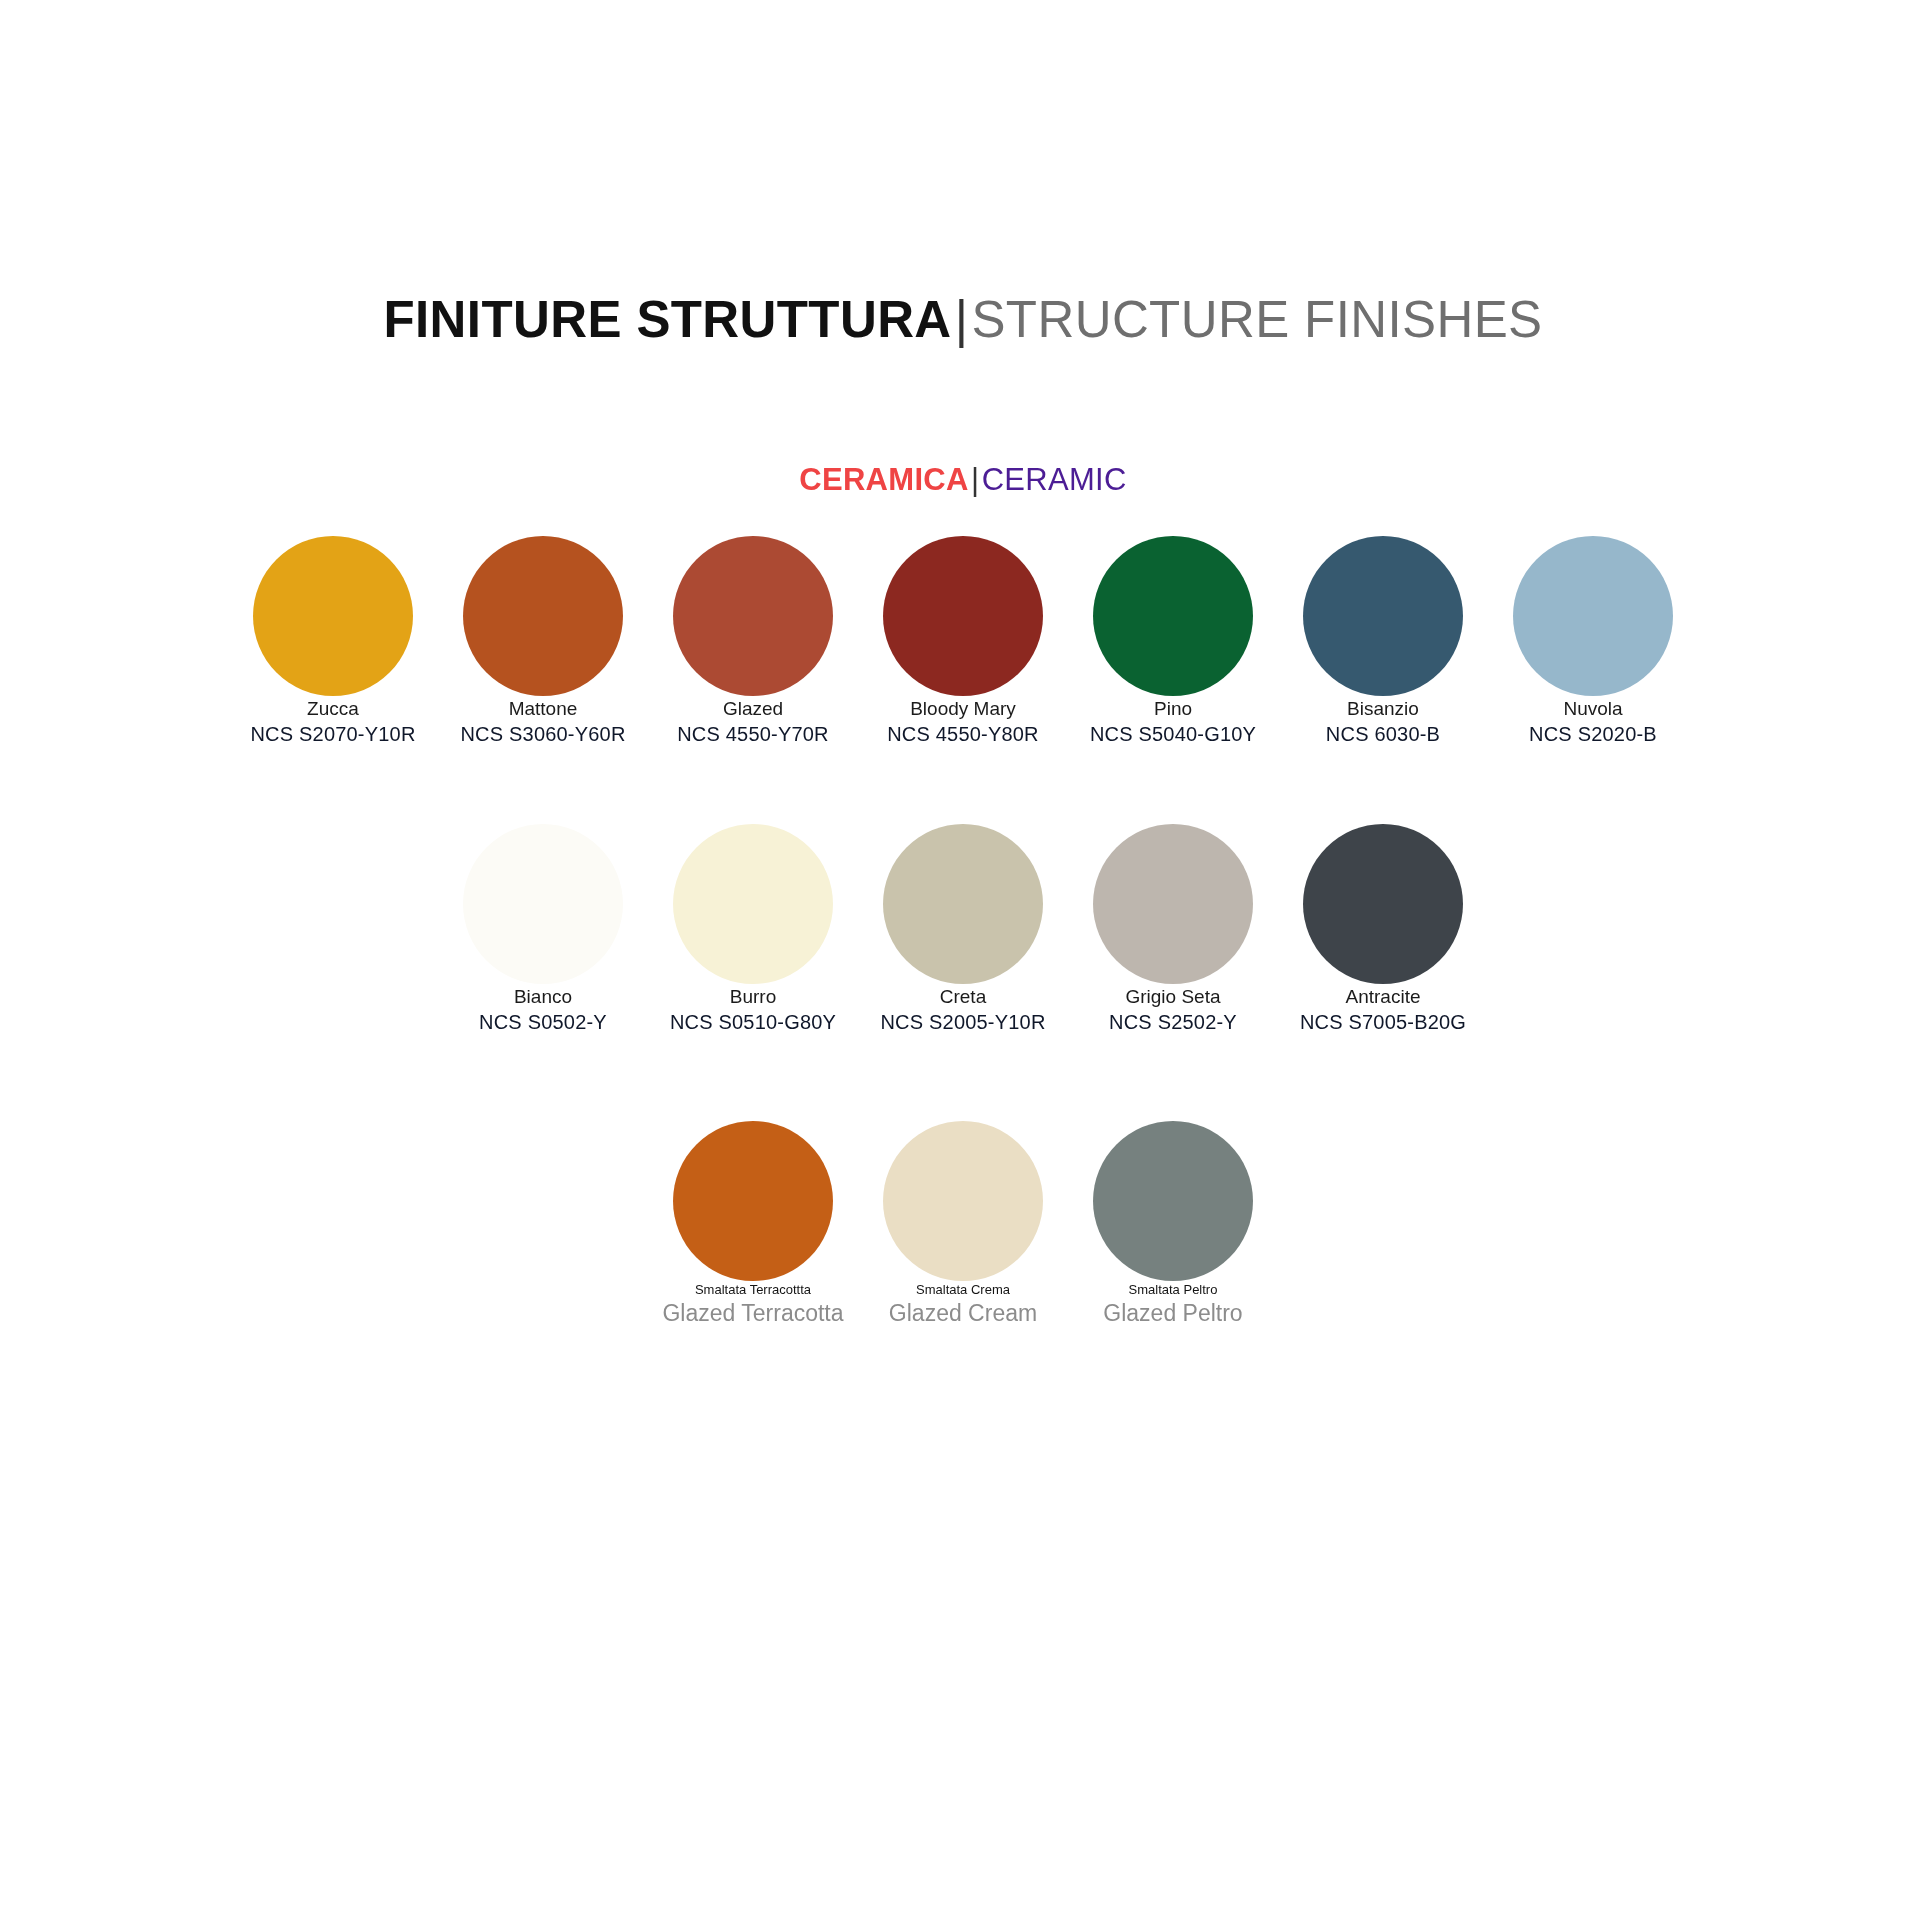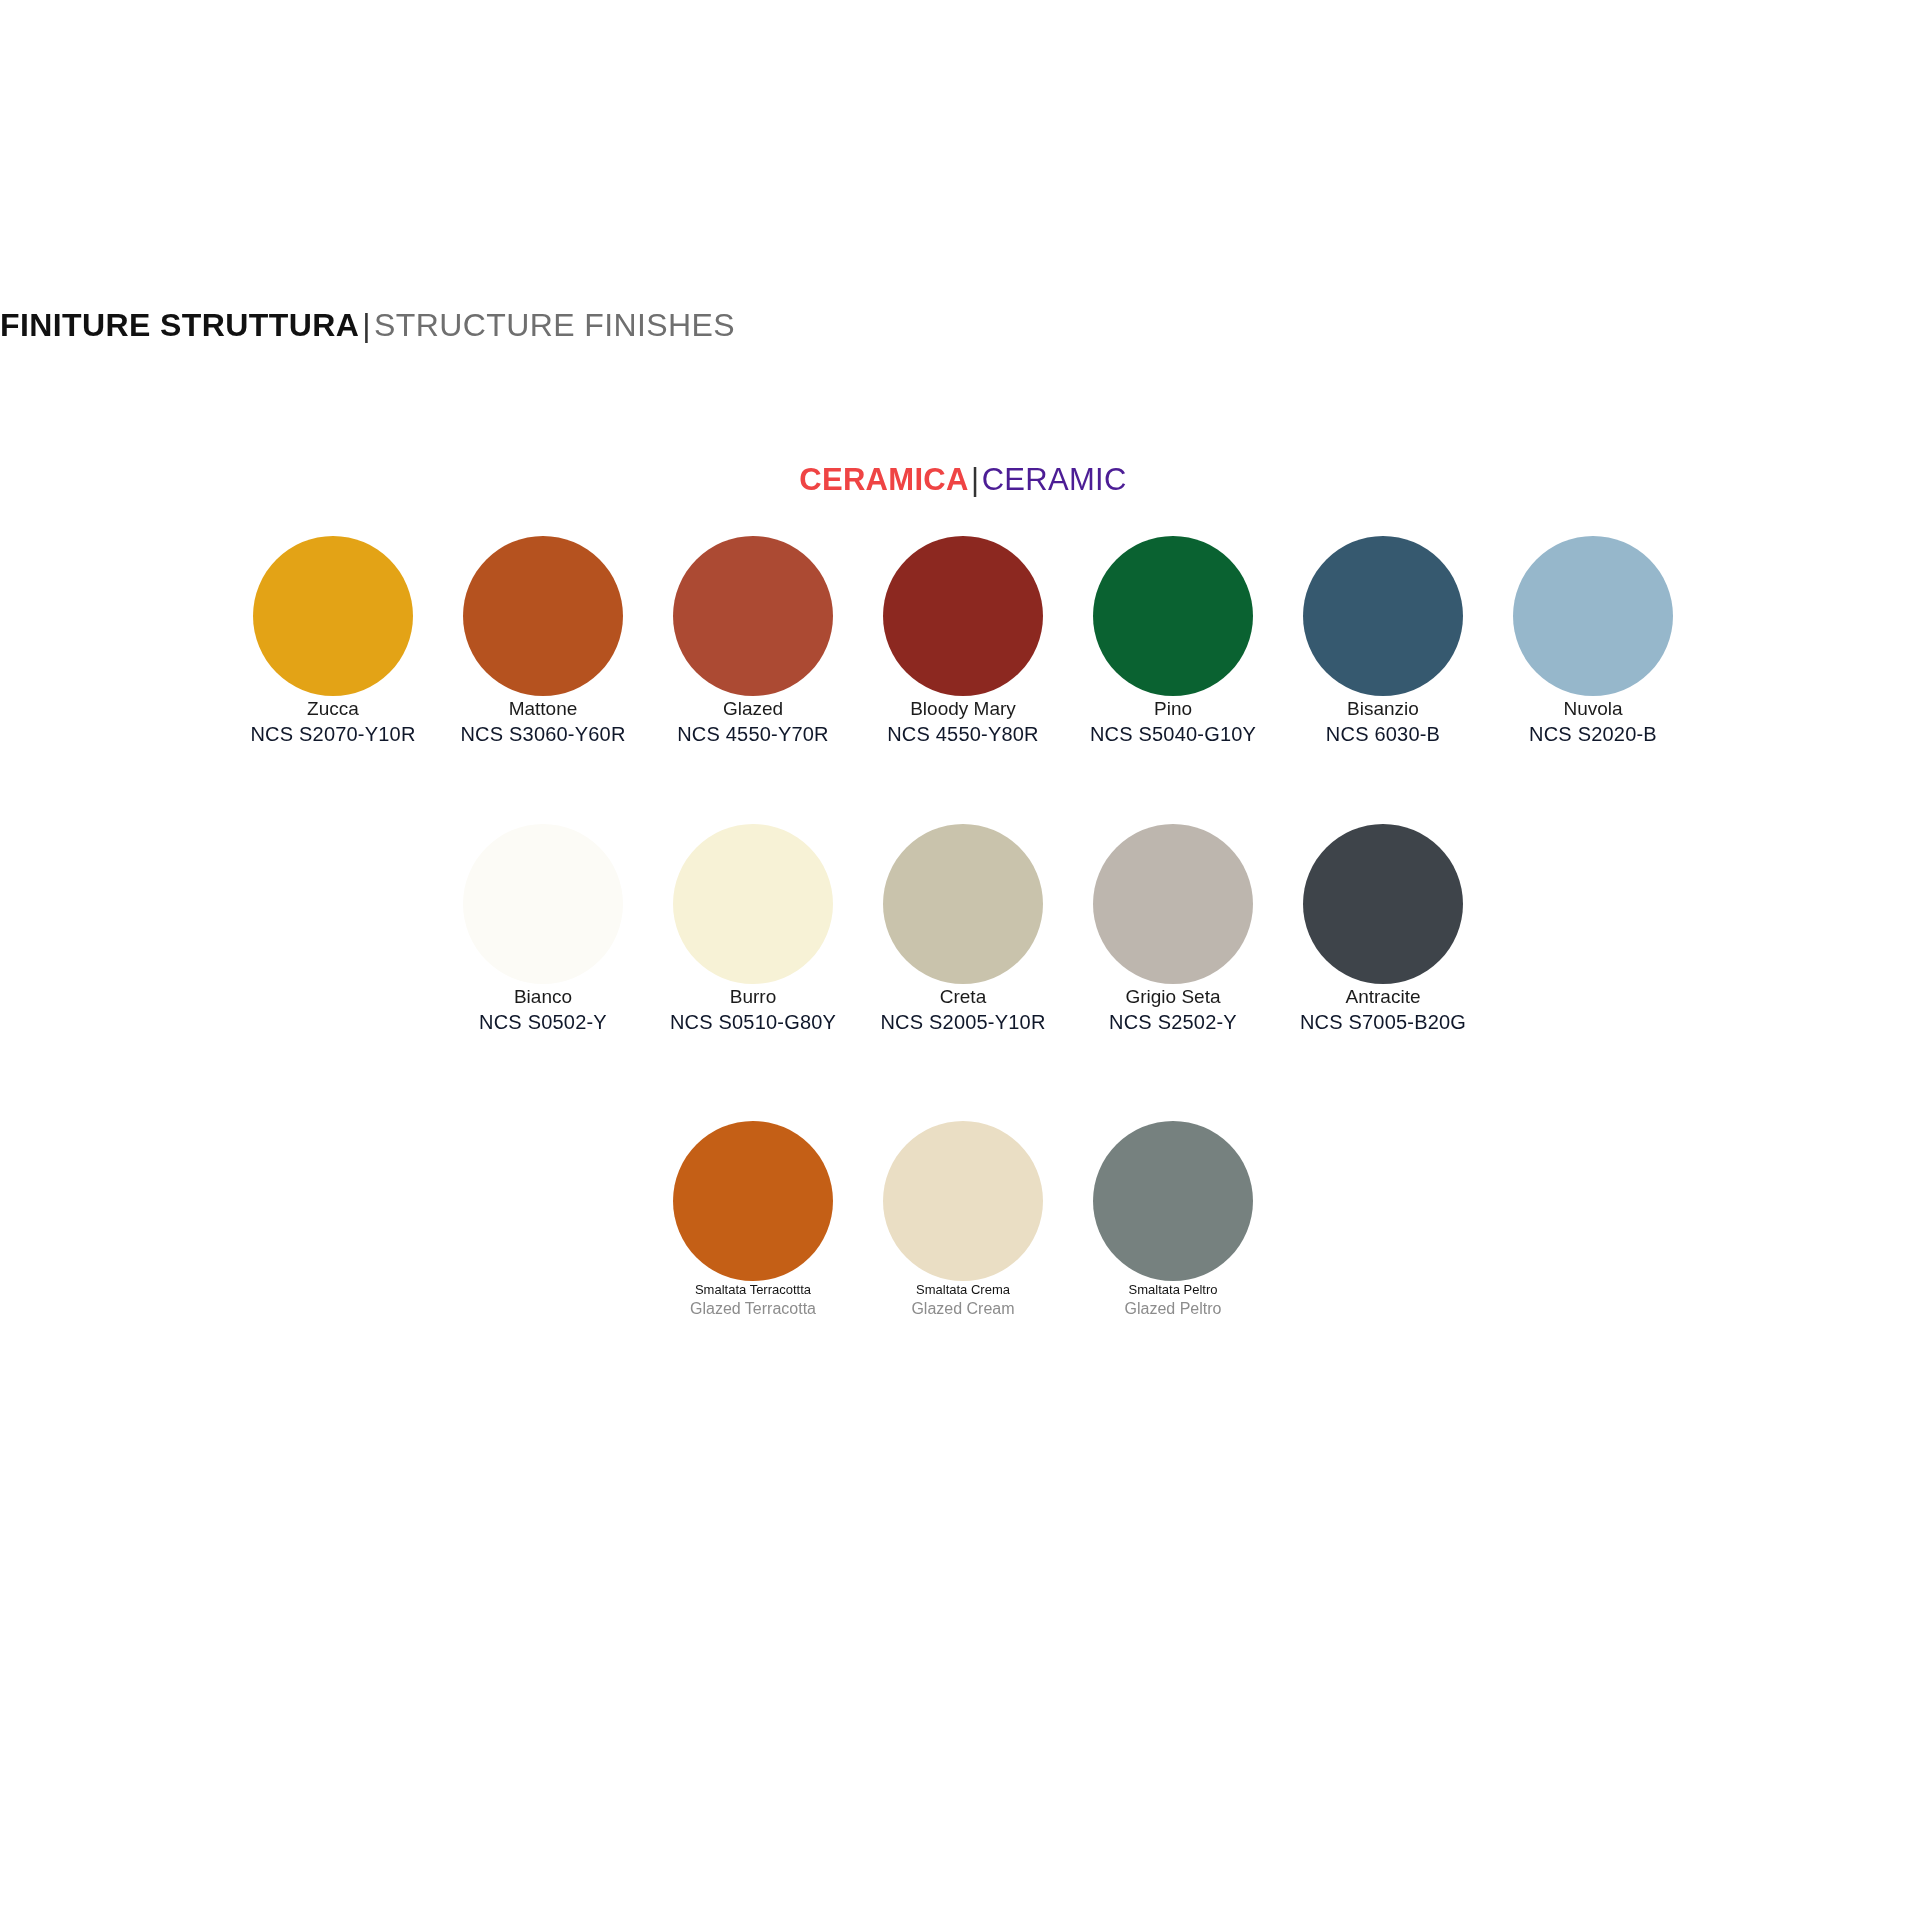--- a/index.html
+++ b/index.html
@@ -19,24 +19,25 @@
   .page {
     position: relative;
     width: 1926px;
     height: 1926px;
     box-sizing: border-box;
   }
 
   
   .page-title {
     position: absolute;
-    top: 307px;
+    top: 290px;
     left: 0;
     width: 1926px;
-    font-size: 32px;
+    text-align: center;
+    font-size: 51px;
     letter-spacing: 0.4px;
     white-space: nowrap;
   }
   .title-it {
     font-weight: 700;
     color: #111111;
   }
   .title-sep {
     font-weight: 400;
     color: #333333;
@@ -112,21 +113,21 @@
   }
   .swatch-code {
     display: block;
     font-size: 20px;
     color: #0f172a;
     font-weight: 400;
     letter-spacing: 0.2px;
   }
   .swatch-sub {
     display: block;
-    font-size: 16px;
+    font-size: 23px;
     color: #8c8c8c;
     font-weight: 400;
   }
 
   
   #row-3 .swatch-name {
     font-size: 13px;
     color: #141414;
   }
 </style>

